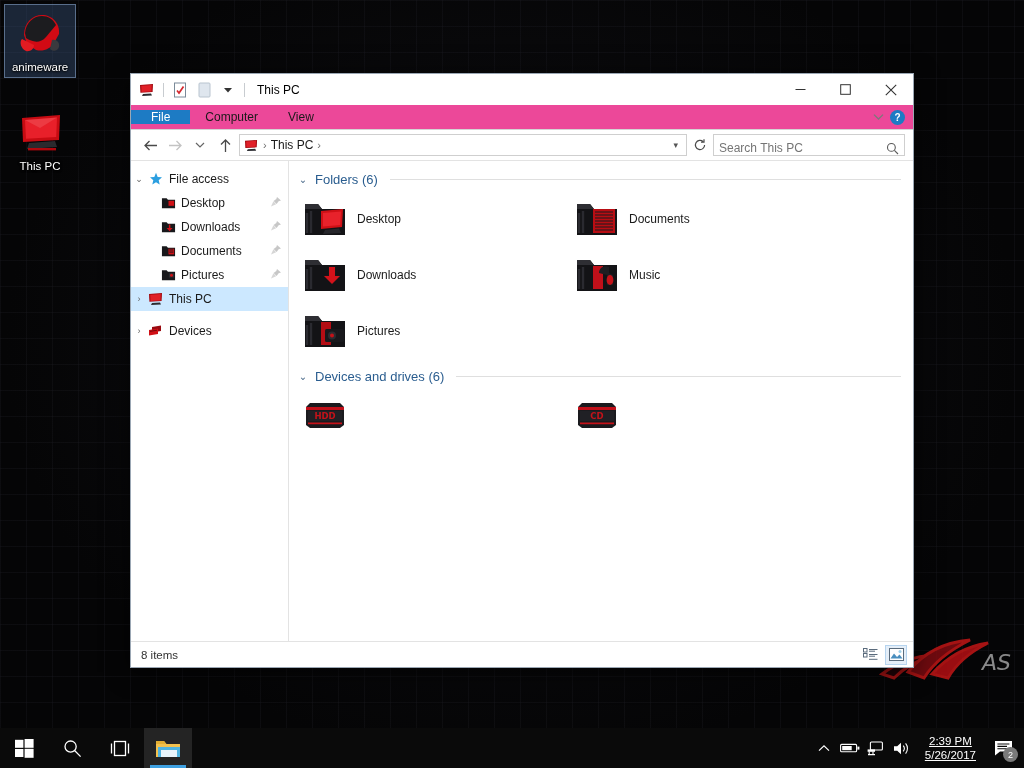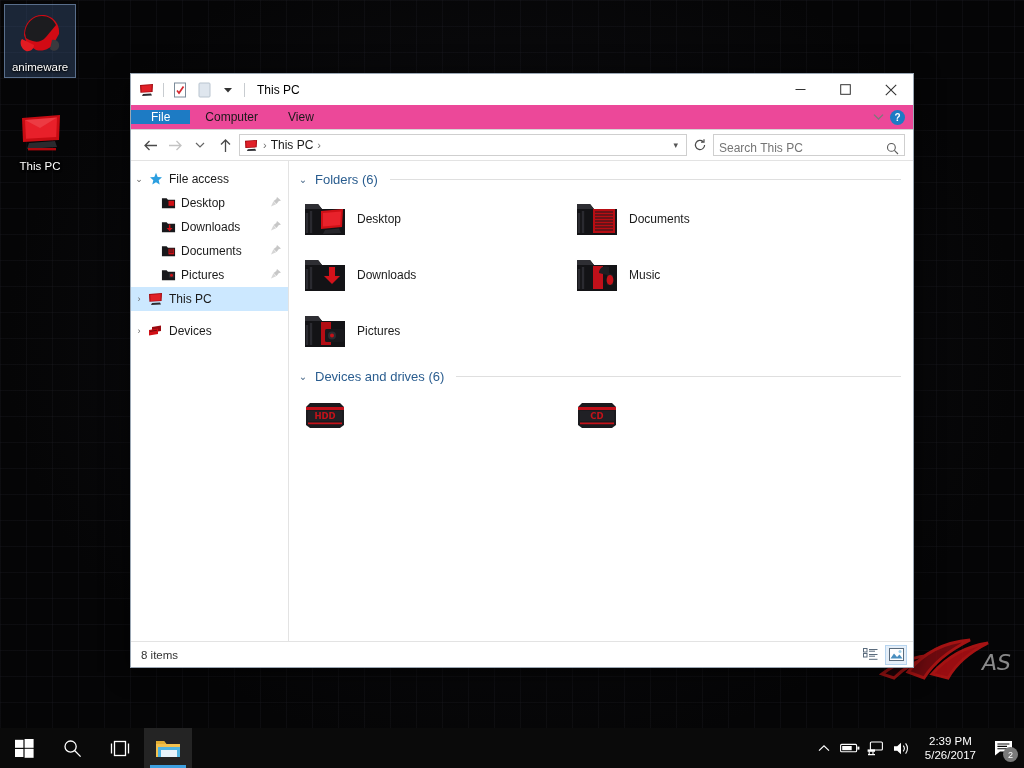--- a/index.html
+++ b/index.html
@@ -161,21 +161,21 @@
   }
   .tb-btn { width:48px; height:40px; display:flex; align-items:center; justify-content:center; }
   #tb-explorer { position:relative; background:#242424; }
   #tb-explorer::after {
     content:""; position:absolute; left:6px; right:6px; bottom:0; height:3px; background:#3ea0e0;
   }
   #tray { margin-left:auto; display:flex; align-items:center; height:40px; padding-right:4px; }
   .tray-ico { width:26px; height:40px; display:flex; align-items:center; justify-content:center; color:#fff; }
   #clock {
     color:#fff; font-size:11.5px; line-height:14px; text-align:center;
-    padding:0 10px; display:flex; flex-direction:column; justify-content:center; height:40px;
+    padding:0 10px; display:flex; flex-direction:column; justify-content:center; height:40px;text-decoration:underline;
   }
   #notif { position:relative; width:34px; height:40px; display:flex; align-items:center; justify-content:center; }
   #notif-badge {
     position:absolute; right:2px; bottom:6px;
     width:15px; height:15px; border-radius:50%;
     background:#7a7a7a; color:#fff; font-size:9px;
     display:flex; align-items:center; justify-content:center;
   }
 </style>
 </head>

